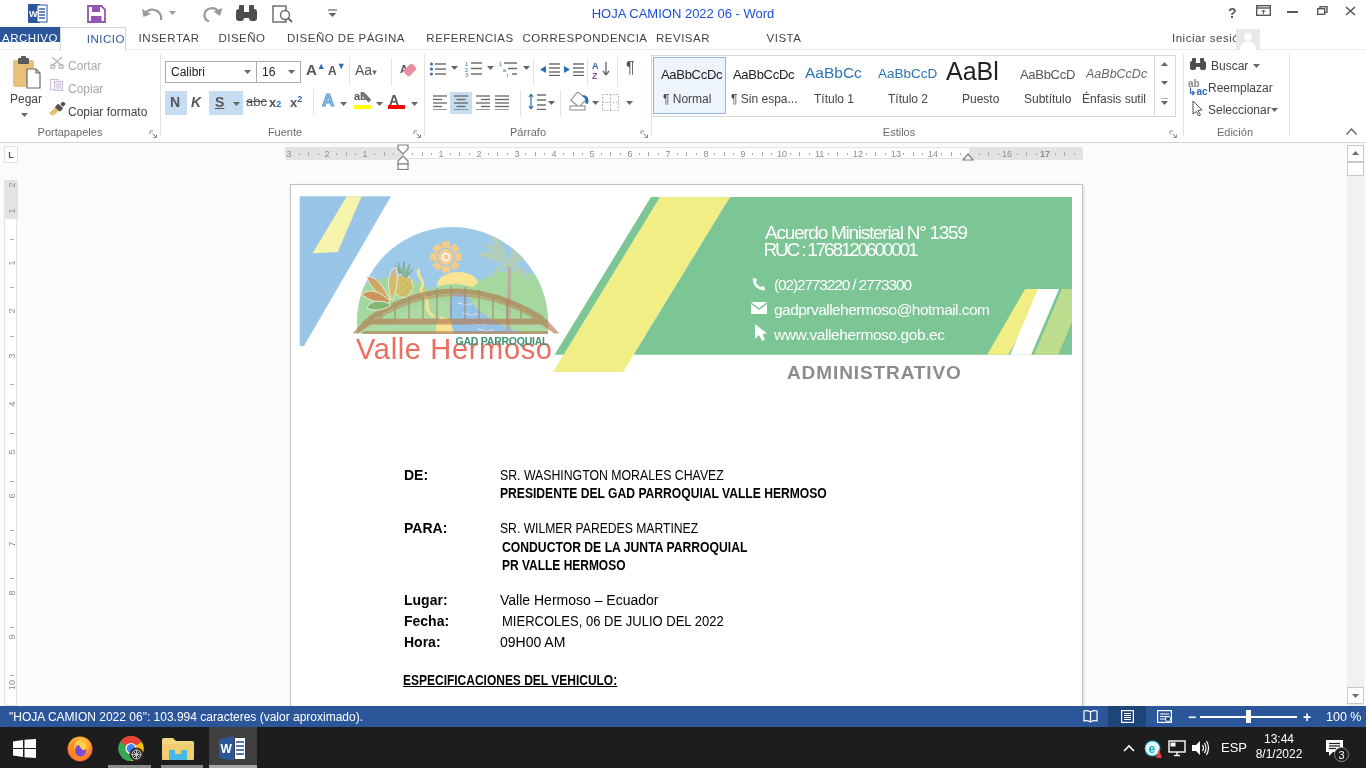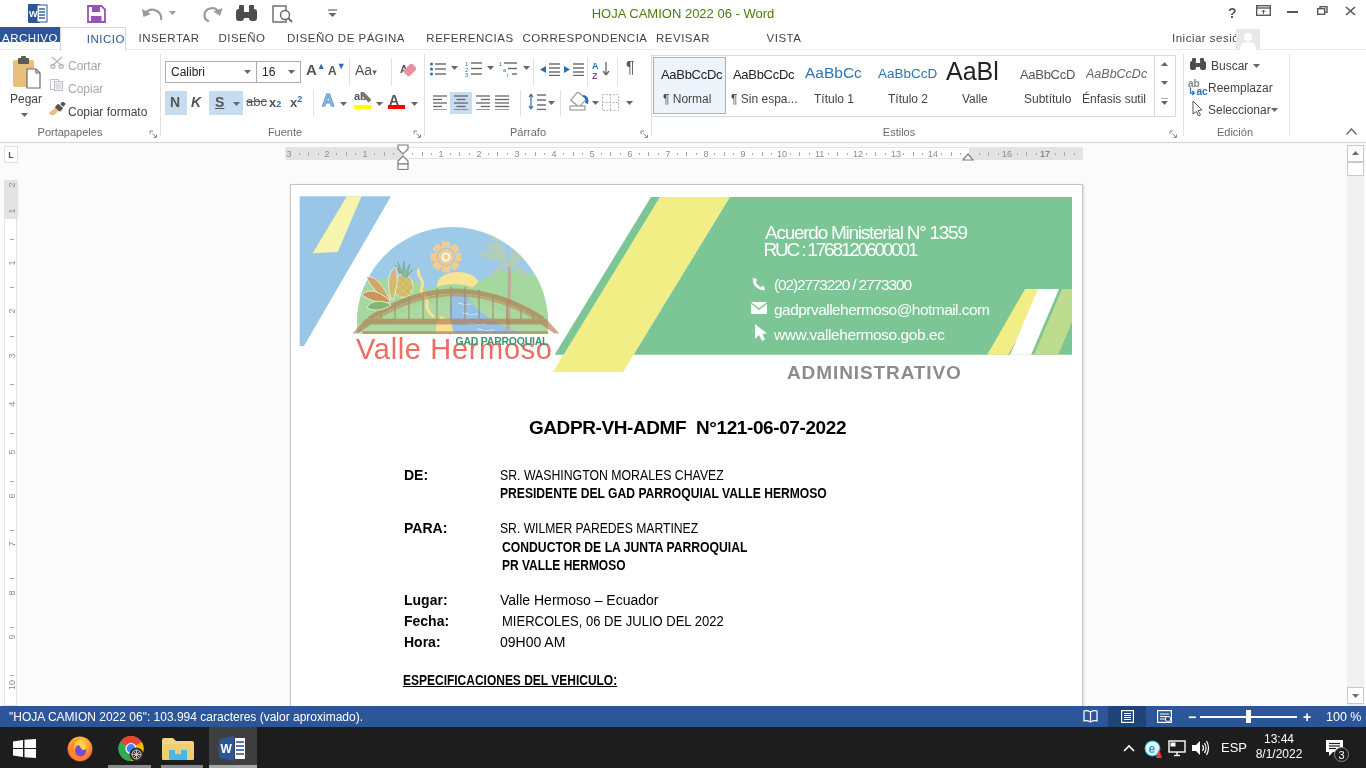--- a/index.html
+++ b/index.html
@@ -1,21 +1,21 @@
 <!DOCTYPE html>
 <html><head>
 <meta charset="utf-8">
 <style>
 *{margin:0;padding:0;box-sizing:border-box;}
 html,body{width:1366px;height:768px;overflow:hidden;background:#fff;}
 body{font-family:"Liberation Sans",sans-serif;position:relative;}
 .abs{position:absolute;}
 
 #titlebar{position:absolute;left:0;top:0;width:1366px;height:27px;background:#fff;}
-#title{position:absolute;left:0;right:0;top:6px;text-align:center;font-size:13px;color:#4d7c0f;}
+#title{position:absolute;left:0;right:0;top:6px;text-align:center;font-size:13px;color:#1d4ed8;}
 
 #tabrow{position:absolute;left:0;top:27px;width:1366px;height:23px;background:#fff;font-size:11.5px;color:#444;}
 .tab{position:absolute;top:0;height:15px;line-height:23px;letter-spacing:.5px;}
 .tc{transform:translateX(-50%);}
 #tab-archivo{left:0;width:60px;background:#2b579a;color:#fff;text-align:center;}
 #tab-inicio{left:60px;width:66px;background:#fff;border:1px solid #d5d5d5;border-bottom:none;color:#2b579a;text-align:right;height:24px;z-index:3;}
 
 #ribbon{position:absolute;left:0;top:50px;width:1366px;height:93px;background:#fff;border-bottom:1px solid #d4d4d4;font-size:11.5px;color:#444;}
 .gsep{position:absolute;top:4px;height:82px;width:1px;background:#e2e2e2;}
 .glabel{position:absolute;top:76px;height:14px;font-size:11px;color:#6a6a6a;text-align:center;}
@@ -393,21 +393,21 @@
  <div class="abs" style="left:653px;top:7px;width:73px;height:57px;background:#eef4fb;border:1.5px solid #92b6dc;"></div>
  <div class="abs doc" style="left:661px;top:17px;font-size:13px;letter-spacing:-0.3px;color:#222;">AaBbCcDc</div>
  <div class="abs doc" style="left:663px;top:42px;font-size:12px;color:#444;">¶ Normal</div>
  <div class="abs doc" style="left:733px;top:17px;font-size:13px;letter-spacing:-0.3px;color:#222;">AaBbCcDc</div>
  <div class="abs doc" style="left:731px;top:42px;font-size:12px;color:#444;">¶ Sin espa...</div>
  <div class="abs doc" style="left:805px;top:14px;font-size:15.5px;color:#2e74b5;width:60px;overflow:hidden;">AaBbCc</div>
  <div class="abs doc" style="left:814px;top:42px;font-size:12px;color:#444;">Título 1</div>
  <div class="abs doc" style="left:878px;top:16px;font-size:13.5px;color:#2e74b5;width:59px;overflow:hidden;">AaBbCcD</div>
  <div class="abs doc" style="left:888px;top:42px;font-size:12px;color:#444;">Título 2</div>
  <div class="abs doc" style="left:946px;top:7px;font-size:25px;color:#222;width:63px;overflow:hidden;">AaBl</div>
- <div class="abs doc" style="left:962px;top:42px;font-size:12px;color:#444;">Valle</div>
+ <div class="abs doc" style="left:962px;top:42px;font-size:12px;color:#444;">Puesto</div>
  <div class="abs doc" style="left:1020px;top:17px;font-size:13px;letter-spacing:-0.3px;color:#555;">AaBbCcD</div>
  <div class="abs doc" style="left:1024px;top:42px;font-size:12px;color:#444;">Subtítulo</div>
  <div class="abs doc" style="left:1086px;top:17px;font-size:12.5px;font-style:italic;color:#666;width:65px;overflow:hidden;">AaBbCcDc</div>
  <div class="abs doc" style="left:1082px;top:42px;font-size:12px;color:#444;">Énfasis sutil</div>
  <div class="abs" style="left:1154px;top:5px;width:22px;height:62px;background:#fff;border:1px solid #d9d9d9;"></div>
  <svg class="abs" style="left:1161px;top:12px;" width="8" height="5">
       <path d="M7 4 h-7 l3.5 -4 z" fill="#666"></path>
     </svg>
  <svg class="abs" style="left:1161px;top:31px;" width="8" height="5">
       <path d="M0 0 h7 l-3.5 4 z" fill="#666"></path>
@@ -687,21 +687,20 @@
   <text x="483" y="104.5" font-size="15.5" textLength="138">(02)2773220 / 2773300</text>
   <text x="483" y="130" font-size="15.5" textLength="216">gadprvallehermoso@hotmail.com</text>
   <text x="483" y="155" font-size="15.5" textLength="171">www.vallehermoso.gob.ec</text>
   <path d="M462,93 q-1,5 3,9 q4,4 9,3 l-1,-4 l-4,1 l-4,-4 l1,-4 z" fill="#fff"></path>
   <rect x="460" y="117" width="16" height="12" rx="1" fill="#fff"></rect>
   <path d="M460,118 l8,6 l8,-6" stroke="#7cc594" stroke-width="1.4" fill="none"></path>
   <path d="M464,139 L464,154 L468,150 L471,156 L474,154.5 L471.5,149 L476,148.5 Z" fill="#fff"></path>
  </g>
 </svg>
 <div class="doc" style="left:496px;top:176.5px;font-size:19px;font-weight:bold;color:#8c8c8c;letter-spacing:0.9px;">ADMINISTRATIVO</div>
-<div class="doc" style="left:0;top:232px;width:793px;text-align:center;font-size:19px;font-weight:bold;letter-spacing:-0.4px;">GADPR-VH-ADMF&nbsp;&nbsp;N°121-06-07-2022</div>
 <div class="doc" style="left:113px;top:281.5px;font-size:14px;font-weight:bold;">DE:</div>
 <div class="doc" style="transform:scaleX(0.878);transform-origin:0 0;left:209px;top:281.5px;font-size:14px;">SR. WASHINGTON MORALES CHAVEZ</div>
 <div class="doc" style="transform:scaleX(0.865);transform-origin:0 0;left:209px;top:300px;font-size:14px;font-weight:bold;">PRESIDENTE DEL GAD PARROQUIAL VALLE HERMOSO</div>
 <div class="doc" style="left:113px;top:335px;font-size:14px;font-weight:bold;">PARA:</div>
 <div class="doc" style="transform:scaleX(0.868);transform-origin:0 0;left:209px;top:335px;font-size:14px;">SR. WILMER PAREDES MARTINEZ</div>
 <div class="doc" style="transform:scaleX(0.87);transform-origin:0 0;left:211px;top:353.5px;font-size:14px;font-weight:bold;">CONDUCTOR DE LA JUNTA PARROQUIAL</div>
 <div class="doc" style="transform:scaleX(0.855);transform-origin:0 0;left:211px;top:371.5px;font-size:14px;font-weight:bold;">PR VALLE HERMOSO</div>
 <div class="doc" style="left:113px;top:407px;font-size:14px;font-weight:bold;">Lugar:</div>
 <div class="doc" style="left:209px;top:407px;font-size:14px;">Valle Hermoso – Ecuador</div>
 <div class="doc" style="left:113px;top:428px;font-size:14px;font-weight:bold;">Fecha:</div>

